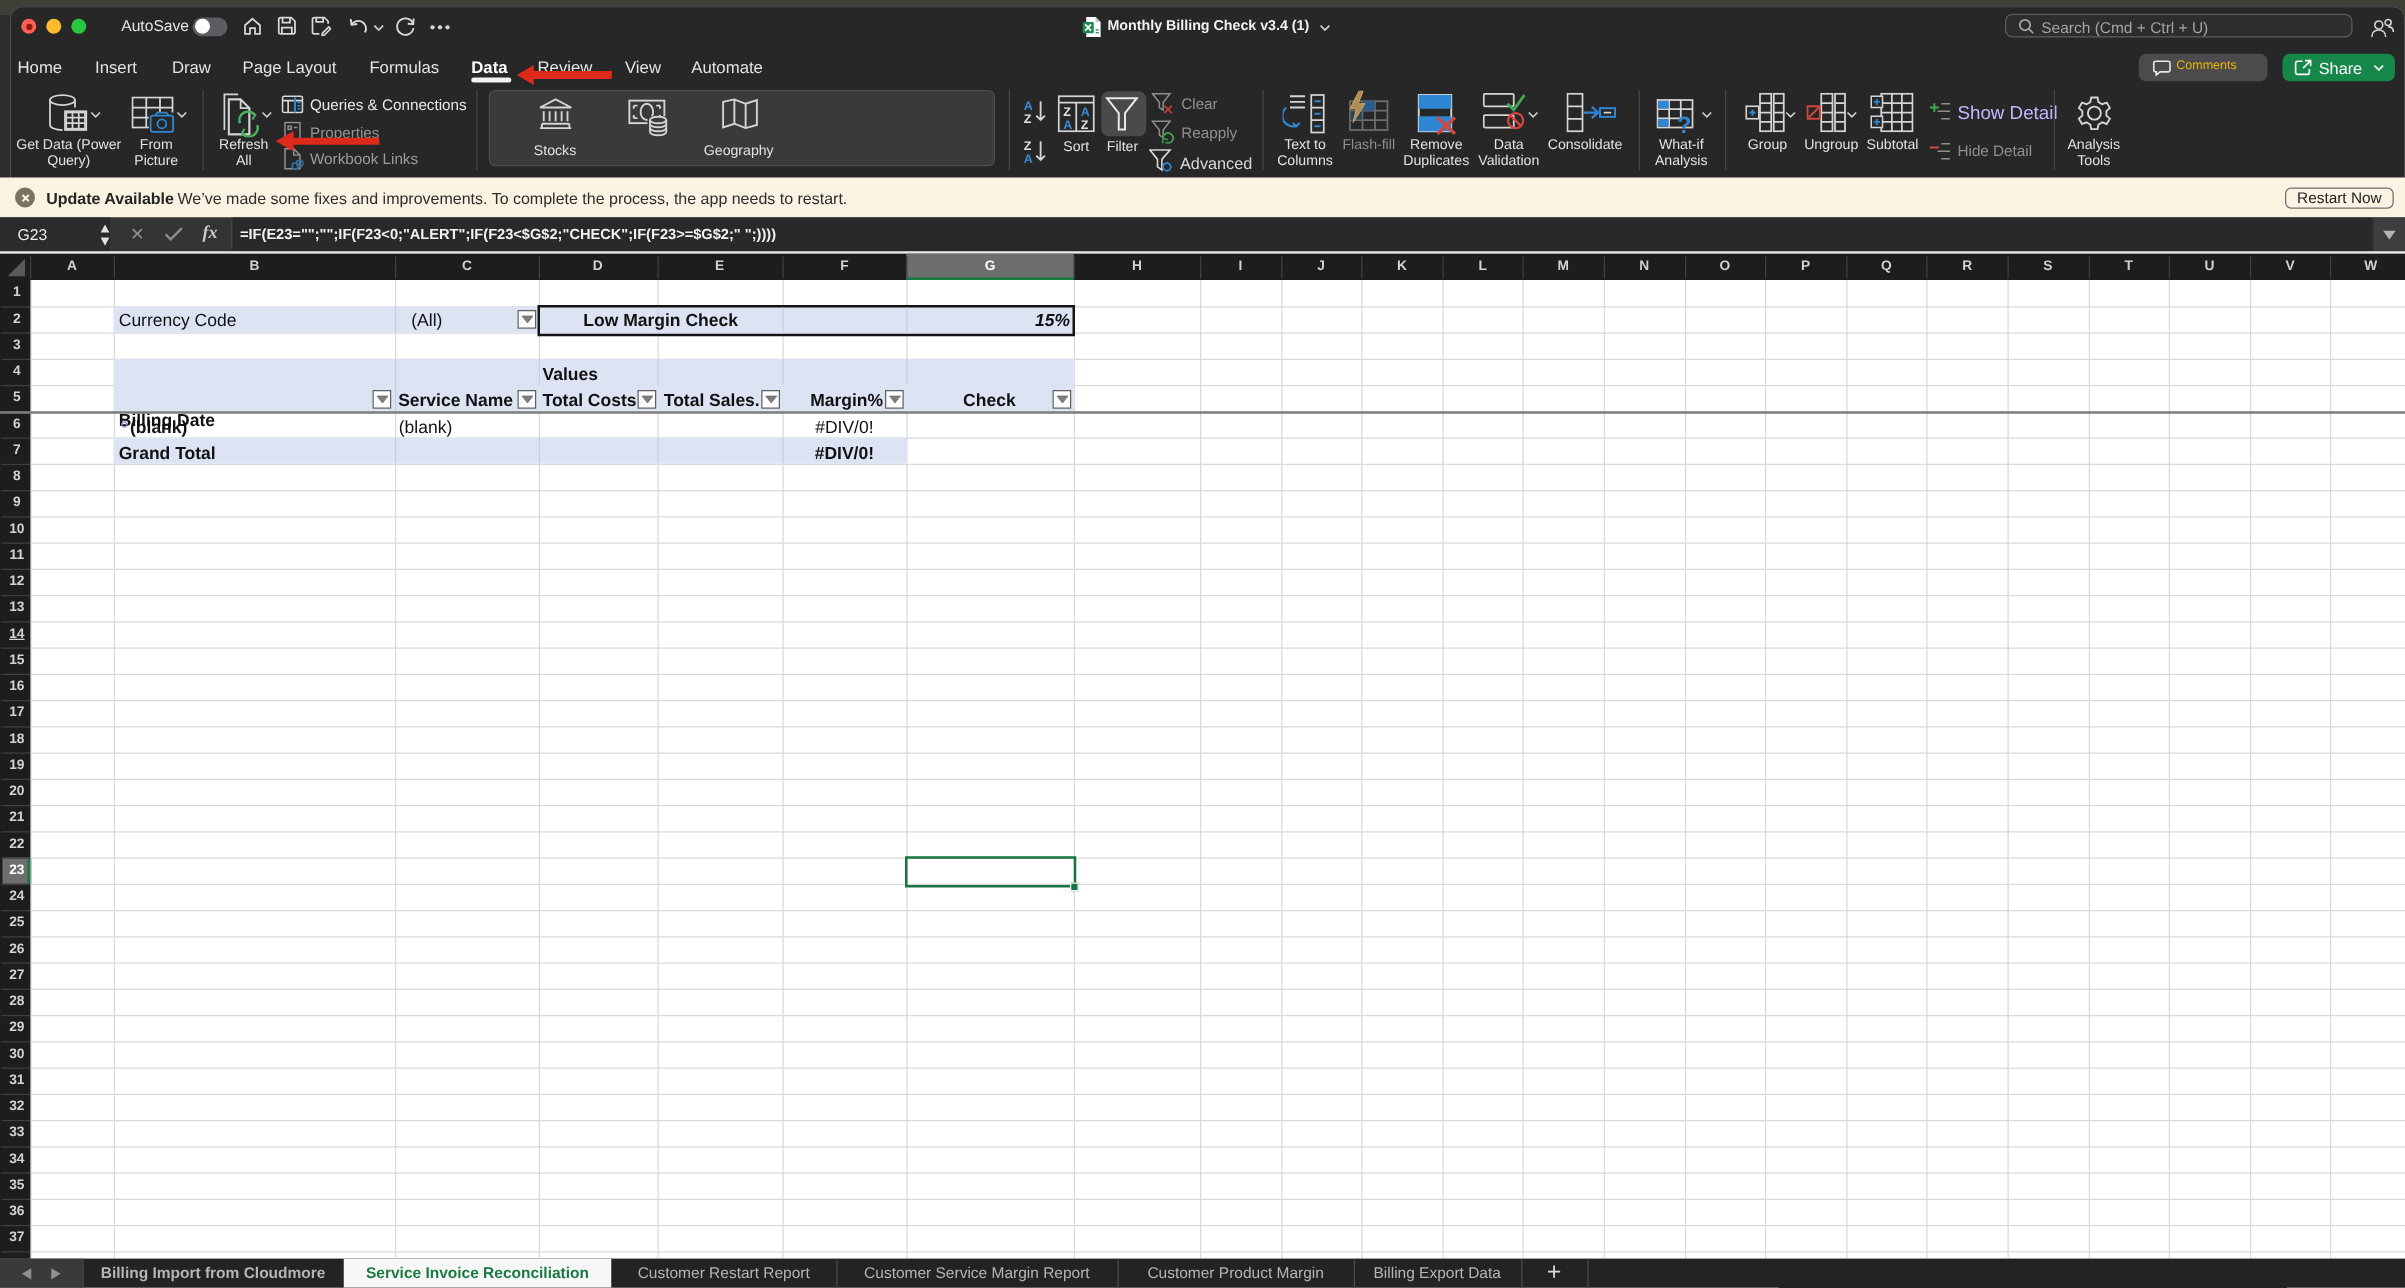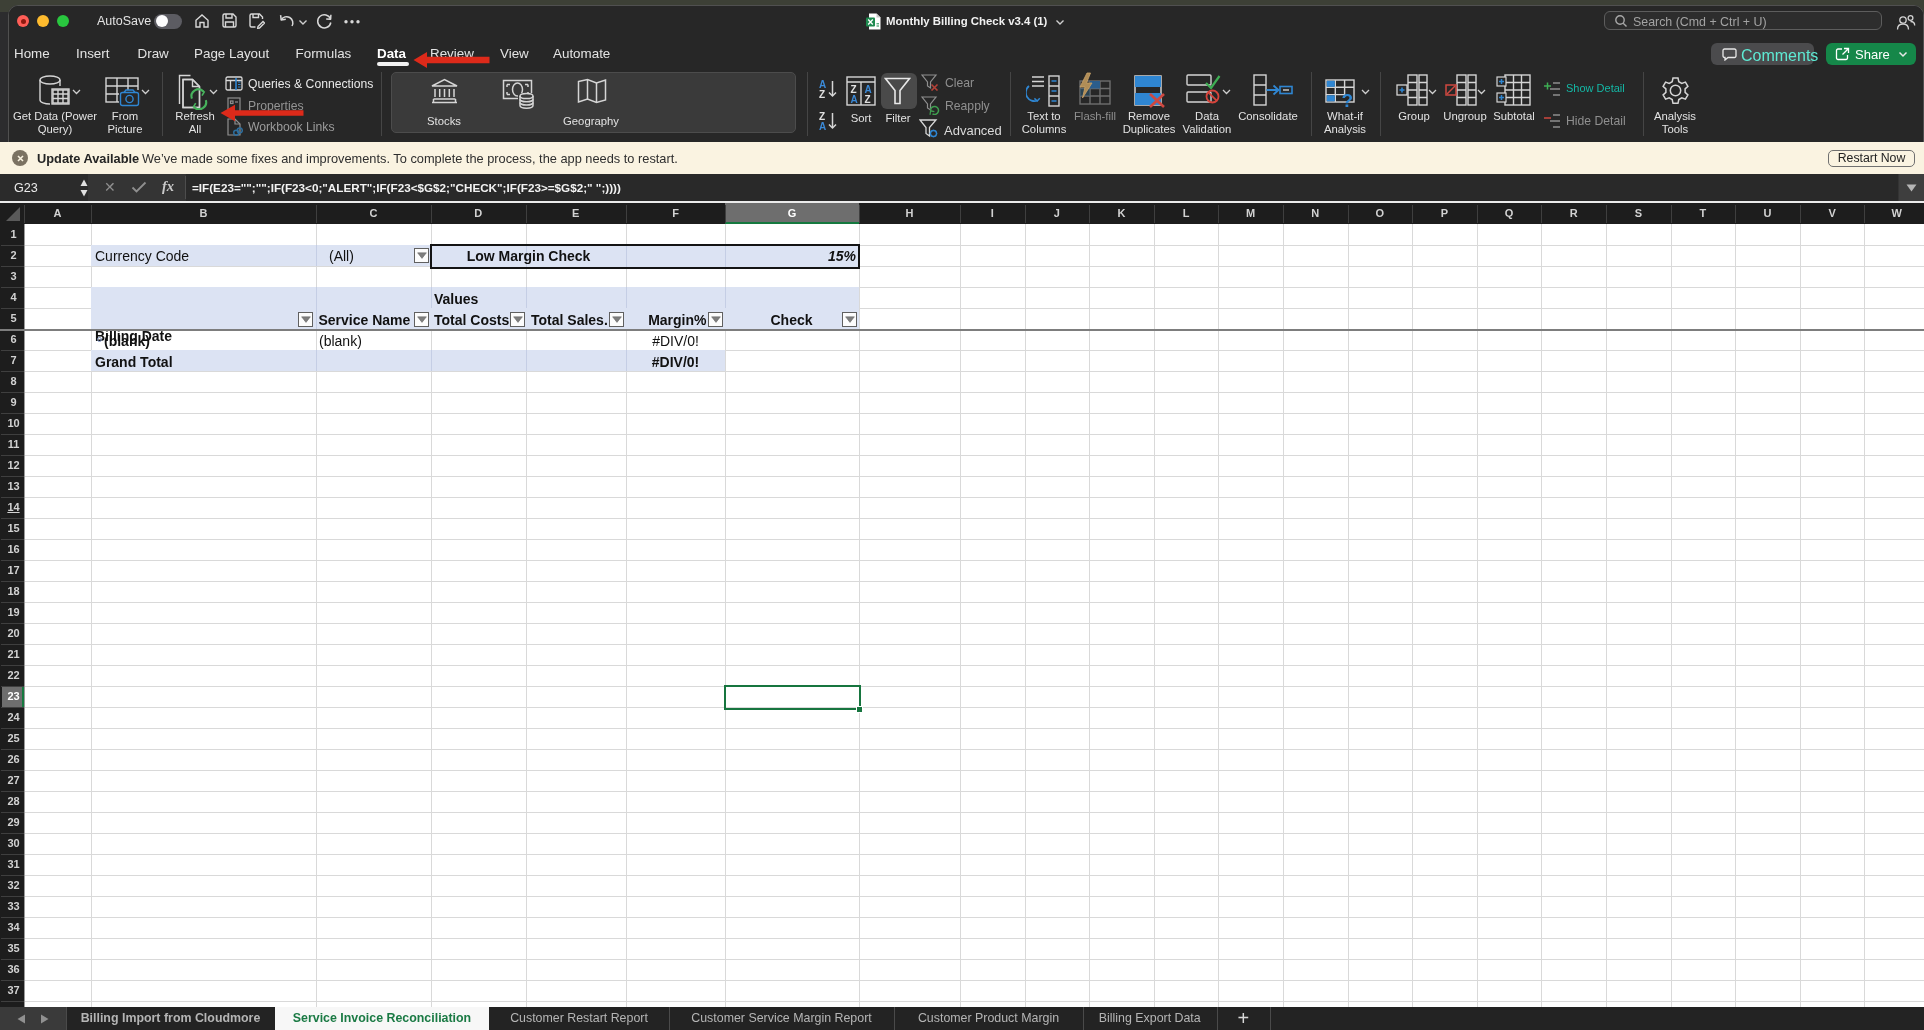--- a/index.html
+++ b/index.html
@@ -94,21 +94,21 @@
       <circle cx="7" cy="6" r="3.2"></circle>
       <path d="M1.5 15.5 C1.5 11.8 4 10 7 10 C10 10 12.5 11.8 12.5 15.5"></path>
       <circle cx="14.5" cy="4" r="2.4"></circle>
       <path d="M14.5 7.5 C17 7.5 18.7 9 18.7 11.5"></path>
     </svg>
 
     <div class="abs" style="left:1711px;top:43px;width:103px;height:22px;border-radius:6px;background:#4b4b4d;"></div>
     <svg class="ic" style="left:1722px;top:48px;" width="15" height="13" viewBox="0 0 15 13" fill="none" stroke="#e8e8e8" stroke-width="1.3">
       <path d="M1 2.5 A1.5 1.5 0 0 1 2.5 1 H12.5 A1.5 1.5 0 0 1 14 2.5 V8 A1.5 1.5 0 0 1 12.5 9.5 H6 L3 12 V9.5 H2.5 A1.5 1.5 0 0 1 1 8 Z"></path>
     </svg>
-    <div class="abs" style="left:1741px;top:47px;color:#5eead4;font-size:16px;">Comments</div>
+    <div class="abs" style="left:1741px;top:47px;color:#eab308;font-size:10px;">Comments</div>
     <div class="abs" style="left:1826px;top:43px;width:90px;height:22px;border-radius:6px;background:#158749;"></div>
     <svg class="ic" style="left:1835px;top:47px;" width="15" height="14" viewBox="0 0 15 14" fill="none" stroke="#ffffff" stroke-width="1.3">
       <path d="M7 2 H3 A1.5 1.5 0 0 0 1.5 3.5 V11 A1.5 1.5 0 0 0 3 12.5 H11 A1.5 1.5 0 0 0 12.5 11 V8"></path>
       <path d="M9 1.5 H13.5 V6 M13.3 1.7 L7.5 7.5"></path>
     </svg>
     <div class="abs" style="left:1855px;top:47px;color:#fff;font-size:13px;">Share</div>
     <svg class="ic" style="left:1898px;top:51px;" width="10" height="7" viewBox="0 0 10 7" fill="none" stroke="#e8e8e8" stroke-width="1.5">
       <path d="M1.5 1.5 L5 5 L8.5 1.5"></path>
     </svg>
   </div>
@@ -406,21 +406,21 @@
       </g>
     </svg>
     <div class="lbl" style="left:1483px;top:110px;width:62px;">Subtotal</div>
 
     <svg class="ic" style="left:1543px;top:81px;" width="18" height="16" viewBox="0 0 18 16">
       <path d="M1 5 H8 M4.5 1.5 V8.5" stroke="#3fae54" stroke-width="1.5"></path>
       <g stroke="#8f8f8f" stroke-width="1.3">
           <path d="M10 2 H17 M7 8 H17 M10 14 H17"></path>
         </g>
     </svg>
-    <div class="abs" style="left:1566px;top:82px;color:#14b8a6;font-size:11px;">Show Detail</div>
+    <div class="abs" style="left:1566px;top:82px;color:#c4b5fd;font-size:15px;">Show Detail</div>
     <svg class="ic" style="left:1543px;top:113px;" width="18" height="16" viewBox="0 0 18 16">
       <path d="M1 5 H8" stroke="#cf4840" stroke-width="1.5"></path>
       <g stroke="#8f8f8f" stroke-width="1.3">
           <path d="M10 2 H17 M7 8 H17 M10 14 H17"></path>
         </g>
     </svg>
     <div class="abs" style="left:1566px;top:114px;color:#8f8f8f;font-size:12.2px;">Hide Detail</div>
     <div class="sep" style="left:1643px;"></div>
 
     <svg class="ic" style="left:1659px;top:74px;" width="33" height="33" viewBox="0 0 33 33" fill="none" stroke="#d5d5d5" stroke-width="1.5">

